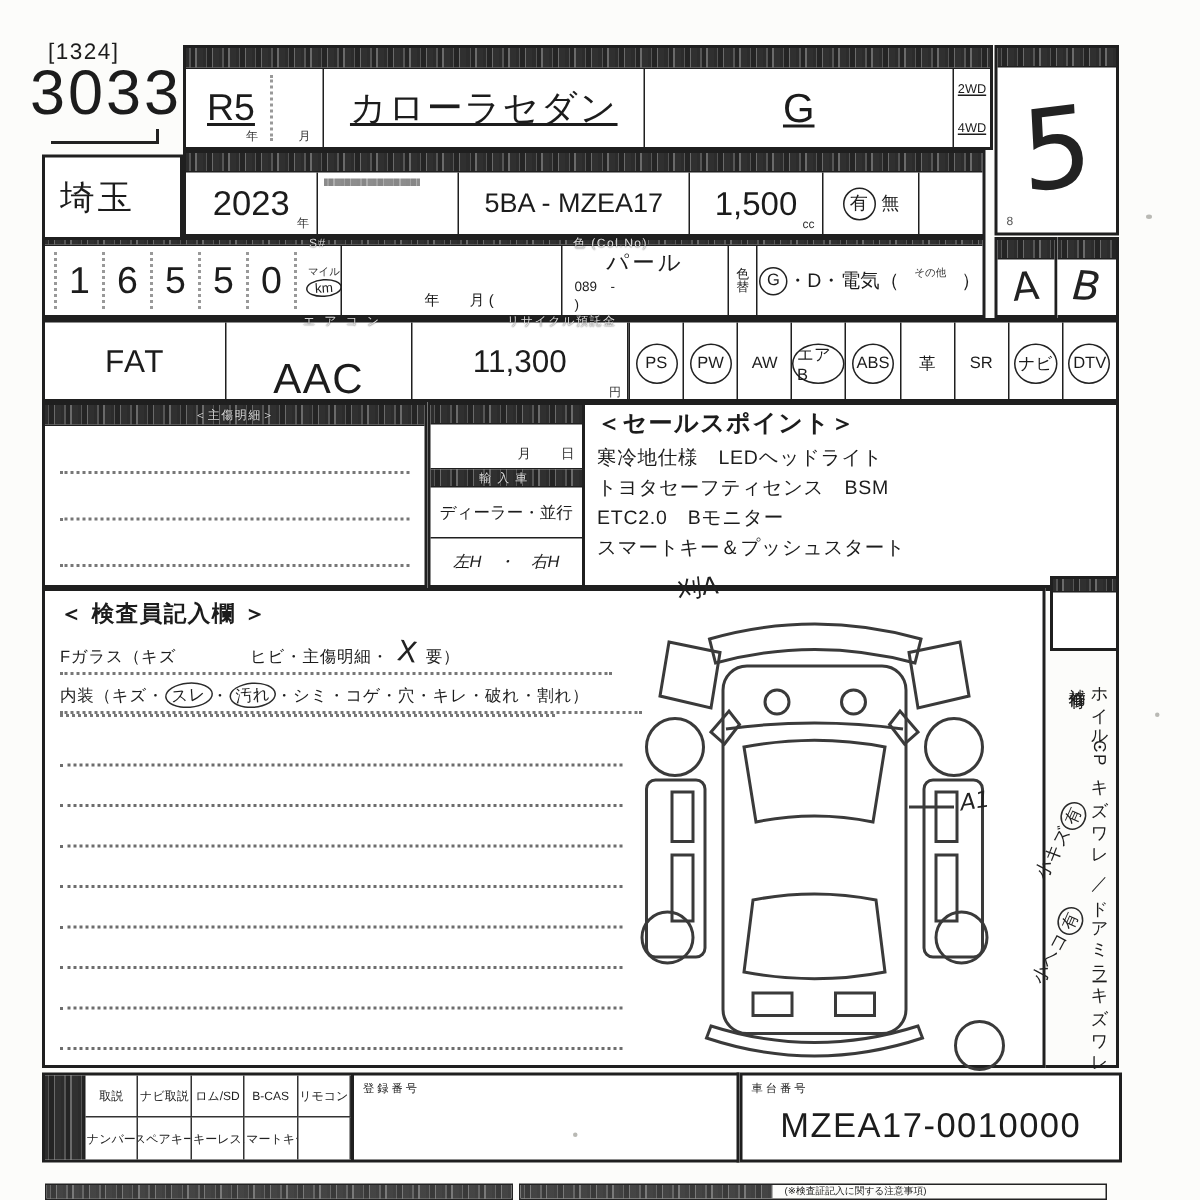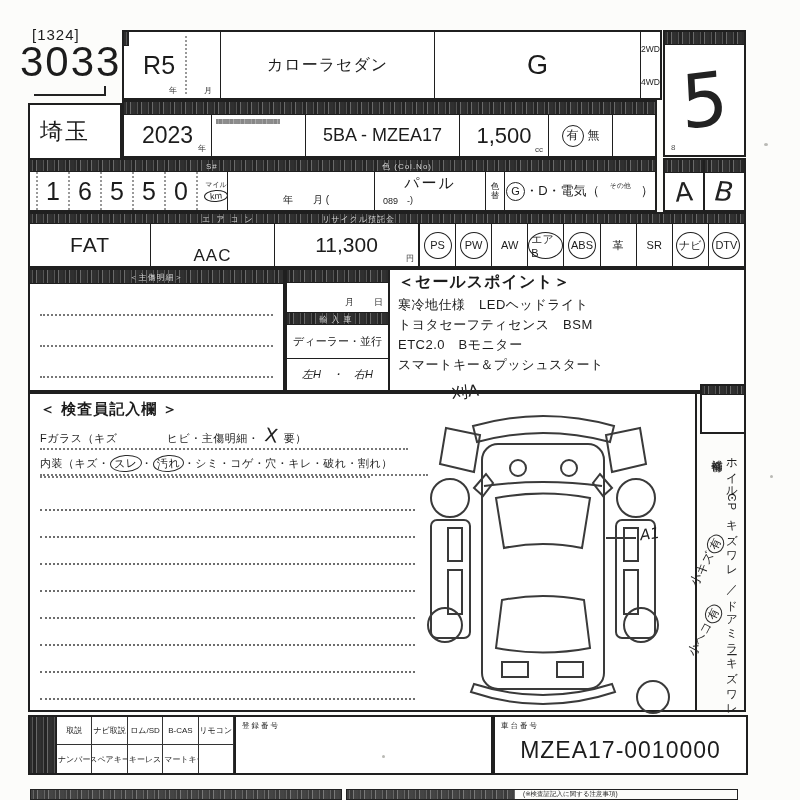--- a/index.html
+++ b/index.html
@@ -45,31 +45,31 @@
 
 
   <div class="abs" style="left:32px;top:26px;font-size:15px;letter-spacing:1px;">[1324]</div>
   <div class="abs" style="left:20px;top:38px;font-size:42px;letter-spacing:2px;">30332</div>
   <div class="abs" style="left:34px;top:86px;width:70px;height:8px;border-bottom:2px solid #222;border-right:2px solid #222;"></div>
 
   <div class="box" style="left:28px;top:103px;width:94px;height:57px;border-width:2.5px;display:flex;align-items:center;">
     <span style="font-size:23px;padding-left:10px;letter-spacing:2px;">埼玉</span>
   </div>
 
-  <div class="box" style="left:122px;top:30px;width:540px;height:70px;display:flex;flex-direction:row;">
+  <div class="box" style="left:122px;top:30px;width:540px;height:70px;display:flex;flex-direction:column;text-decoration:underline;">
     <div class="hdr noise" style="height:14px;"></div>
     <div class="cells">
       <div class="cell" style="width:92px;justify-content:flex-start;">
         <span style="font-size:25px;padding-left:14px;">R5</span>
         <span class="abs" style="left:56px;top:4px;bottom:4px;border-left:2px dotted #999;"></span>
         <span class="tiny abs" style="left:40px;bottom:2px;">年</span>
         <span class="tiny abs" style="right:8px;bottom:2px;">月</span>
       </div>
       <div class="cell" style="width:214px;">
-        <span style="font-size:16px;letter-spacing:1px;">カローラセダン</span>
+        <span style="font-size:24px;letter-spacing:1px;">カローラセダン</span>
       </div>
       <div class="cell" style="width:206px;">
         <span style="font-size:27px;">G</span>
       </div>
       <div class="cell" style="flex:1;flex-direction:column;justify-content:space-around;">
         <span style="font-size:8.5px;">2WD</span>
         <span style="font-size:8.5px;">4WD</span>
       </div>
     </div>
   </div>
@@ -124,21 +124,21 @@
         <span style="display:inline-flex;flex-direction:column;align-items:center;margin-left:6px;">
           <span class="tiny" style="font-size:7px;">マイル</span>
           <span style="border:1.5px solid #222;border-radius:50%;padding:0 5px;font-size:9px;transform:rotate(-4deg);">km</span>
         </span>
       </div>
       <div class="cell" style="width:147px;">
         <span class="abs" style="left:55px;bottom:3px;font-size:10px;white-space:pre;">年　　月 (</span>
       </div>
       <div class="cell" style="width:111px;flex-direction:column;justify-content:space-between;padding:2px 0;">
         <span style="font-size:15px;letter-spacing:2px;">パール</span>
-        <span style="width:100%;display:flex;padding:0 8px;box-sizing:border-box;">
+        <span style="width:100%;display:flex;padding:0 8px;box-sizing:border-box;flex-direction:column;">
           <span style="font-size:9px;white-space:pre;">089　-</span>
           <span style="font-size:9px;">)</span>
         </span>
       </div>
       <div class="cell" style="width:19px;flex-direction:column;line-height:1.1;">
         <span style="font-size:8.5px;">色</span>
         <span style="font-size:8.5px;">替</span>
       </div>
       <div class="cell" style="flex:1;white-space:nowrap;">
         <span class="yn-circle" style="width:17px;height:17px;font-size:11px;">G</span>
@@ -158,28 +158,28 @@
   <div class="box" style="left:705px;top:158px;width:41px;height:54px;border-left:none;display:flex;flex-direction:column;">
     <div class="hdr noise" style="height:13px;"></div>
     <div style="flex:1;display:flex;align-items:center;justify-content:center;">
       <span class="hand" style="font-size:27px;transform:rotate(4deg);font-style:italic;">B</span>
     </div>
   </div>
 
   <div class="box" style="left:28px;top:212px;width:718px;height:56px;display:flex;flex-direction:column;">
     <div class="hdr noise" style="height:14px;">
       <span class="ht" style="left:172px;letter-spacing:6px;">エアコン</span>
-      <span class="ht" style="left:292px;">リサイクル預託金</span>
+      <span class="ht" style="left:292px;padding-left:16px;">リサイクル預託金</span>
     </div>
     <div class="cells">
       <div class="cell" style="width:121px;">
         <span style="font-size:21px;letter-spacing:1px;">FAT</span>
       </div>
       <div class="cell" style="width:124px;">
-        <span style="font-size:17px;letter-spacing:1px;margin-top:22px;">AAC</span>
+        <span style="font-size:28px;letter-spacing:1px;margin-top:22px;">AAC</span>
       </div>
       <div class="cell" style="width:144px;">
         <span style="font-size:21px;">11,300</span>
         <span class="tiny abs" style="right:4px;bottom:2px;">円</span>
       </div>
       <div style="flex:1;display:flex;">
           <div class="eq-cell">
             <span class="eq circ">PS</span>
           </div>
           <div class="eq-cell">

